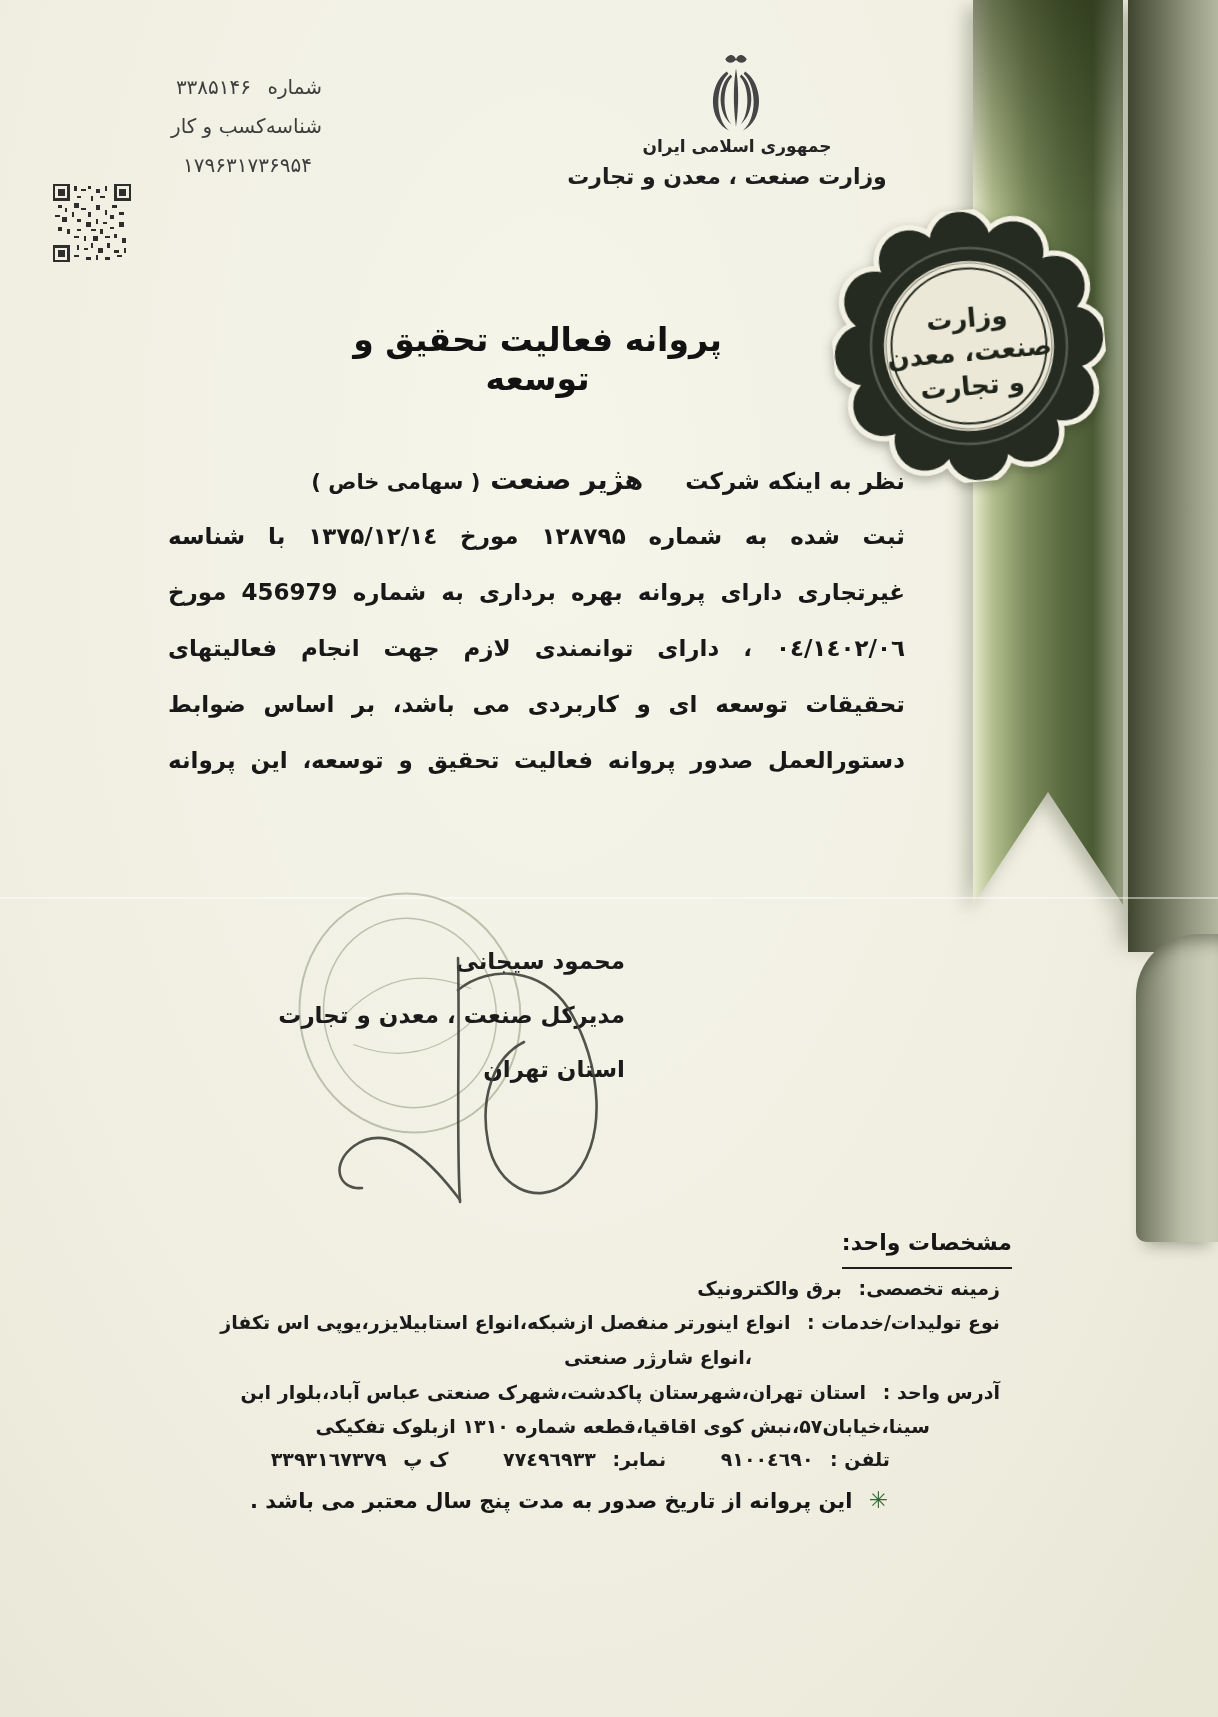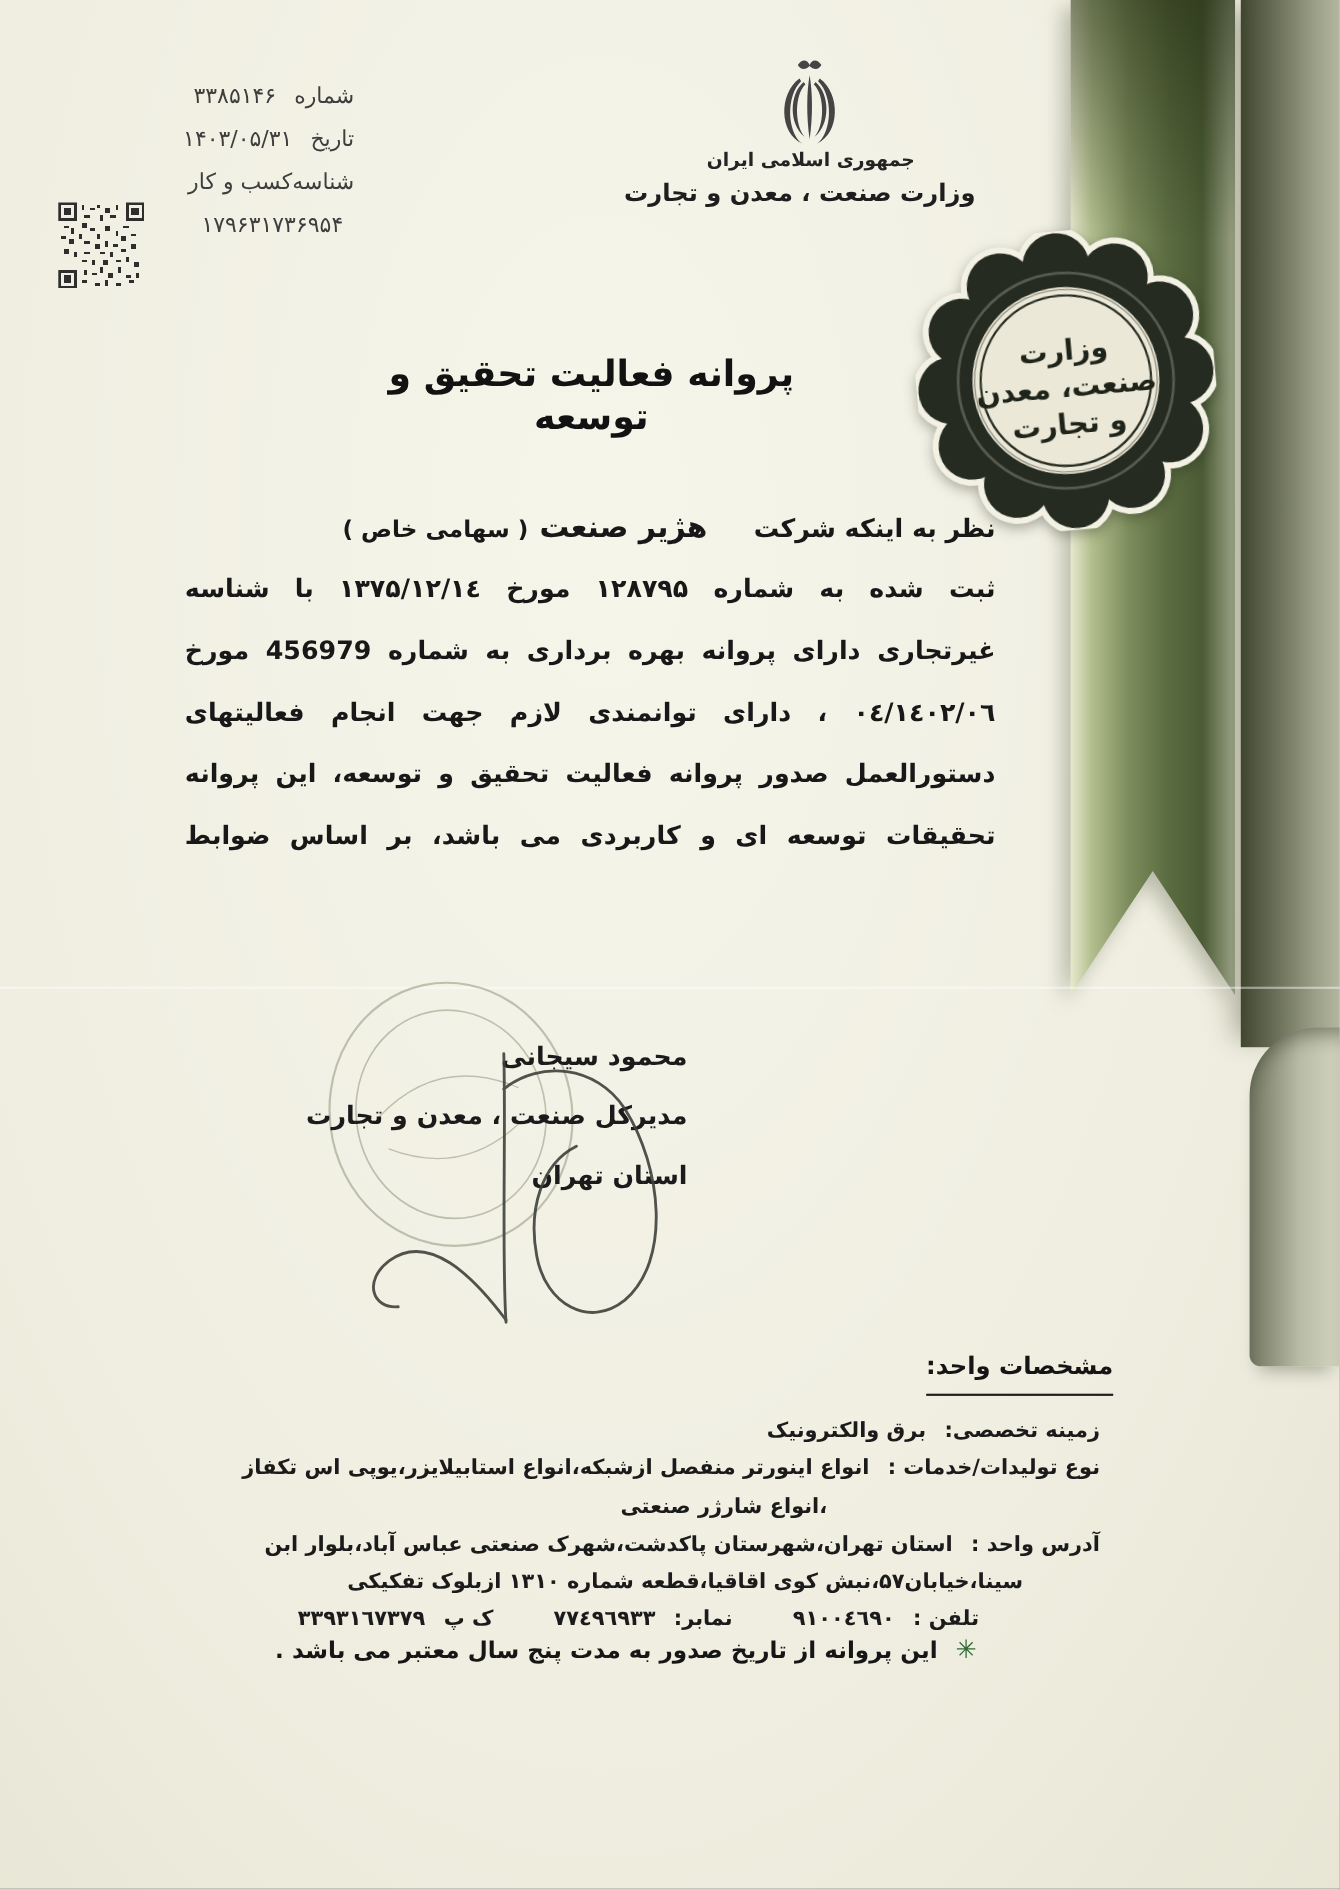--- a/index.html
+++ b/index.html
@@ -58,21 +58,21 @@
   .company{font-size:27px;margin-left:10px;}
   .company-suffix{font-size:21px;}
   
   .sig{left:225px;top:934px;width:400px;text-align:right;direction:rtl;
        font-weight:bold;font-size:23px;line-height:54px;color:#1b1b1b;}
   .stamp{left:290px;top:882px;width:240px;height:262px;opacity:.45;transform:rotate(-12deg);}
   .scrawl{left:310px;top:950px;width:340px;height:270px;}
   
   .specs-heading{right:206px;top:1230px;direction:rtl;font-size:22px;font-weight:bold;
                  color:#151515;border-bottom:2px solid #1e1e1e;padding-bottom:12px;}
-  .spec-row{direction:rtl;white-space:nowrap;font-size:19px;font-weight:bold;color:#1b1b1b;margin-top:12px;}
+  .spec-row{direction:rtl;white-space:nowrap;font-size:19px;font-weight:bold;color:#1b1b1b;}
   .spec-row .lbl{margin-left:10px;}
   .r1{right:218px;top:1277px;}
   .r2{right:218px;top:1311px;}
   .r3{right:466px;top:1346px;}
   .r4{right:218px;top:1381px;}
   .r5{right:288px;top:1415px;}
   .r6{right:328px;top:1448px;}
   .grp{margin-left:48px;}
   .grp .lbl{margin-left:10px;}
   .grp:last-child{margin-left:0;}
@@ -90,24 +90,20 @@
   <div class="abs back-curl"></div>
   <div class="abs ribbon-wrap">
     <div class="ribbon-front"></div>
   </div>
   <div class="abs crease"></div>
 
   <div class="abs meta">
     <div>
       <span>شماره</span>
       <span class="val">۳۳۸۵۱۴۶</span>
-    </div>
-    <div>
-      <span>تاریخ</span>
-      <span class="val">۱۴۰۳/۰۵/۳۱</span>
     </div>
     <div>
       <span>شناسه‌کسب و کار</span>
       <span class="val">۱۷۹۶۳۱۷۳۶۹۵۴</span>
     </div>
   </div>
 
   <svg class="abs qr" viewBox="0 0 33 33" shape-rendering="crispEdges">
     <g fill="#2e2e2e">
       <rect x="0" y="0" width="7" height="7"></rect>
@@ -239,22 +235,22 @@
   <div class="abs licbody">
     <div class="body-line intro">
       <span>نظر به اینکه شرکت</span>
       <span class="intro-gap"></span>
       <span class="company">هژیر صنعت</span>
       <span class="company-suffix">( سهامی خاص )</span>
     </div>
     <div class="body-line just">ثبت شده به شماره ۱۲۸۷۹۵ مورخ ۱۳۷۵/۱۲/۱٤ با شناسه</div>
     <div class="body-line just">غیرتجاری دارای پروانه بهره برداری به شماره 456979 مورخ</div>
     <div class="body-line just">۱٤۰۲/۰٦/۰٤ ، دارای توانمندی لازم جهت انجام فعالیتهای</div>
+    <div class="body-line just">تحقیقات توسعه ای و کاربردی می باشد، بر اساس ضوابط</div>
     <div class="body-line just">دستورالعمل صدور پروانه فعالیت تحقیق و توسعه، این پروانه</div>
-    <div class="body-line just">تحقیقات توسعه ای و کاربردی می باشد، بر اساس ضوابط</div>
   </div>
 
   <svg class="abs stamp" viewBox="0 0 240 262">
     <g fill="none" stroke="#7d8567" stroke-width="2">
       <ellipse cx="120" cy="131" rx="110" ry="120"></ellipse>
       <ellipse cx="120" cy="131" rx="86" ry="95" stroke-width="1.5"></ellipse>
       <path d="M55 120 q65 -45 130 0" stroke-width="1.2"></path>
       <path d="M58 150 q62 40 124 0" stroke-width="1.2"></path>
     </g>
   </svg>

